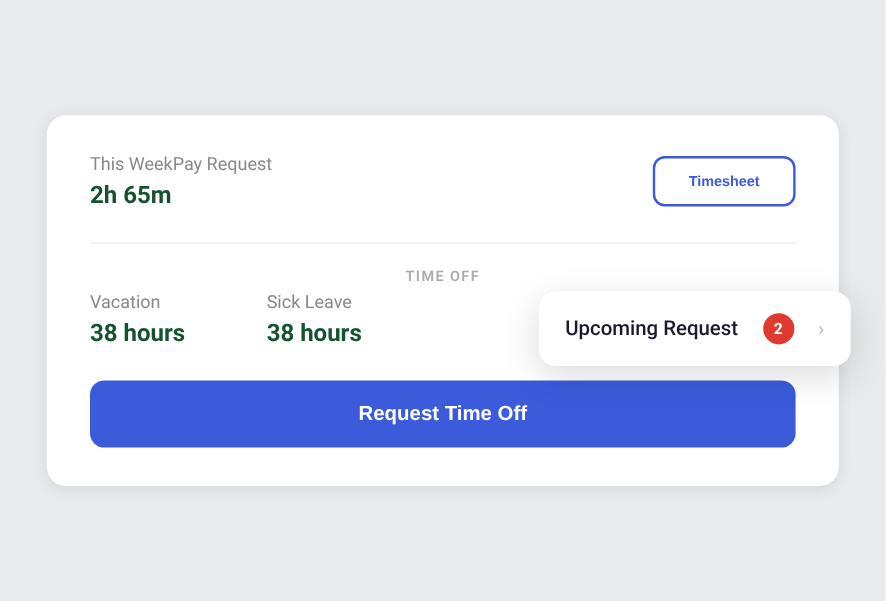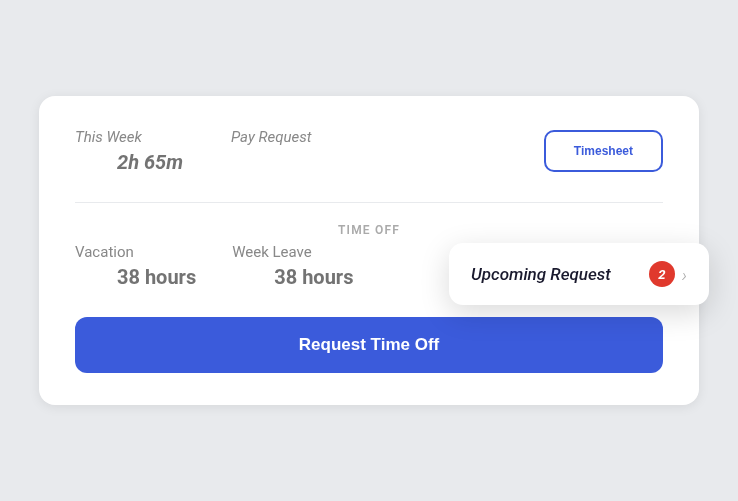--- a/index.html
+++ b/index.html
@@ -30,41 +30,38 @@
 
     .top-section {
       padding: 32px 36px 28px 36px;
       display: flex;
       align-items: center;
       justify-content: space-between;
     }
 
     .stats-group {
       display: flex;
-      gap: 48px;
-      font-style: italic;
     }
 
     .stat-item {
       display: flex;
       flex-direction: column;
       gap: 4px;
     }
 
     .stat-label {
       font-size: 15px;
       color: #888;
       font-weight: 400;
     }
 
     .stat-value {
       font-size: 20px;
       font-weight: 700;
-      color: #737373;
-      margin-left: 42px;
+      color: #14532d;
     }
 
     .timesheet-btn {
       border: 2px solid #3b5bdb;
       background: transparent;
       color: #3b5bdb;
       font-size: 12px;
       font-weight: 600;
       padding: 12px 28px;
       border-radius: 10px;
@@ -88,21 +85,21 @@
       font-size: 12px;
       font-weight: 600;
       color: #aaa;
       letter-spacing: 1.2px;
       margin-bottom: 6px;
     }
 
     .time-off-row {
       display: flex;
       align-items: flex-start;
-      gap: 36px;
+      gap: 68px;
     }
 
     .request-time-off-section {
       padding: 0 36px 32px 36px;
     }
 
     .request-btn {
       width: 100%;
       background: #3b5bdb;
       color: #ffffff;
@@ -118,24 +115,23 @@
     .upcoming-card {
       position: absolute;
       right: -10px;
       top: 40px;
       background: #ffffff;
       border-radius: 14px;
       box-shadow: 0 8px 30px rgba(0,0,0,0.15);
       padding: 18px 22px;
       display: flex;
       align-items: center;
-      gap: 7px;
+      gap: 20px;
       min-width: 260px;
       z-index: 10;
-      font-style: italic;
     }
 
     .upcoming-label {
       font-size: 17px;
       font-weight: 500;
       color: #1a1a2e;
       flex: 1;
     }
 
     .badge {
@@ -178,21 +174,21 @@
   <div class="divider"></div>
 
   <div class="time-off-section">
     <div class="section-label">TIME OFF</div>
     <div class="time-off-row">
       <div class="stat-item">
         <span class="stat-label">Vacation</span>
         <span class="stat-value">38 hours</span>
       </div>
       <div class="stat-item">
-        <span class="stat-label">Week Leave</span>
+        <span class="stat-label">Sick Leave</span>
         <span class="stat-value">38 hours</span>
       </div>
     </div>
 
     <div class="upcoming-card">
       <span class="upcoming-label">Upcoming Request</span>
       <span class="badge">2</span>
       <span class="chevron-icon">›</span>
     </div>
   </div>

